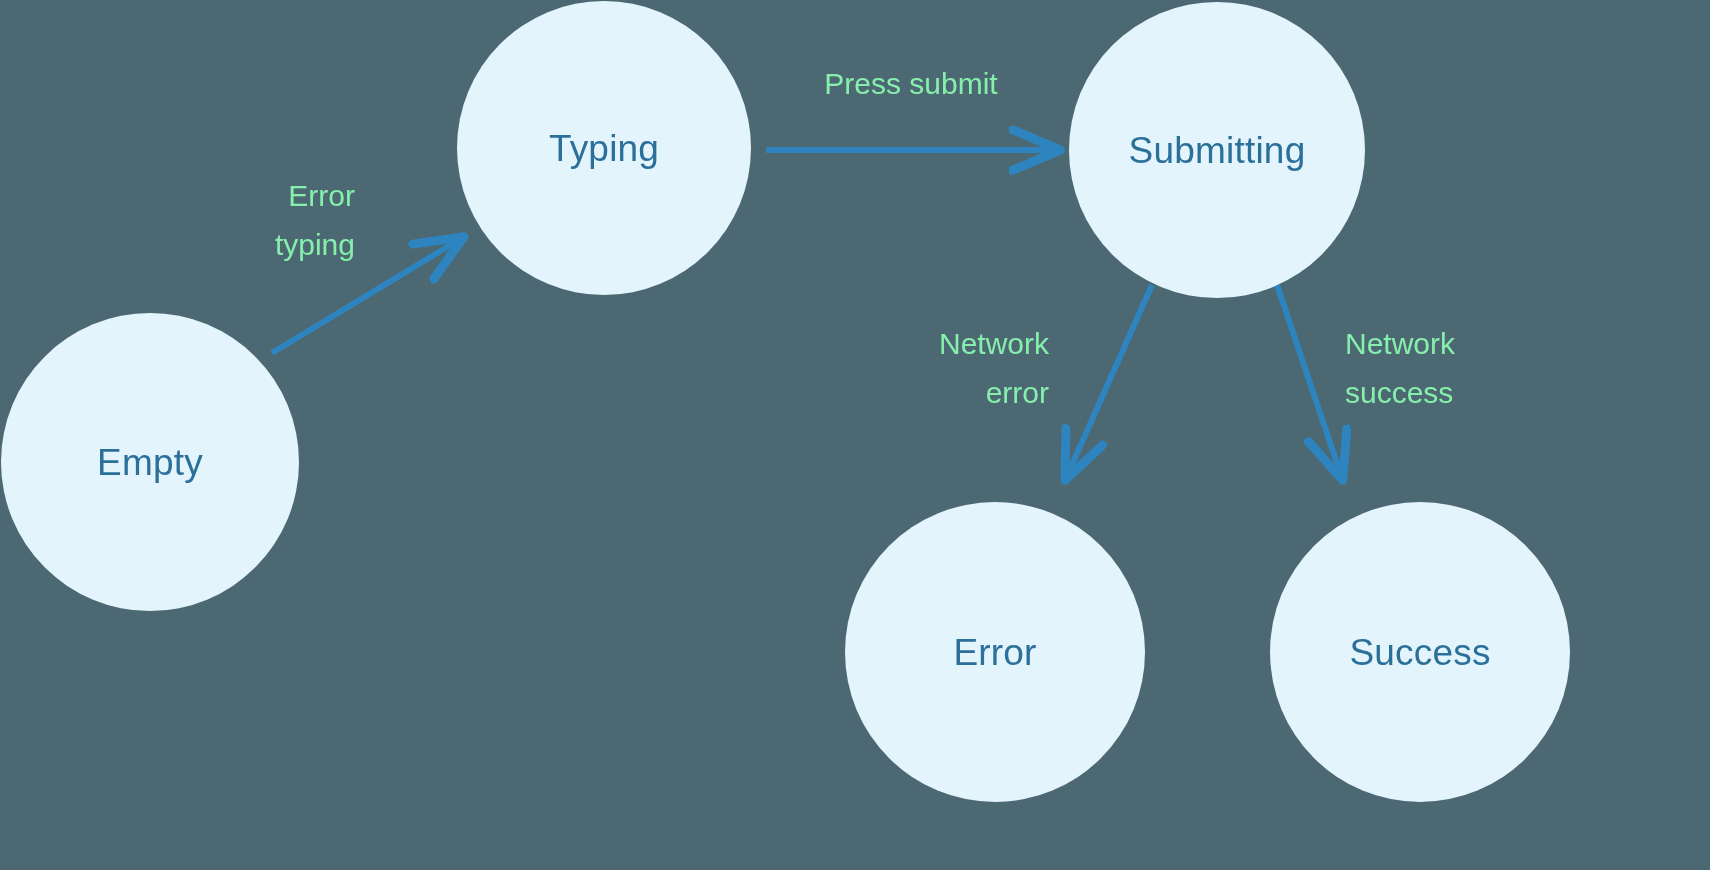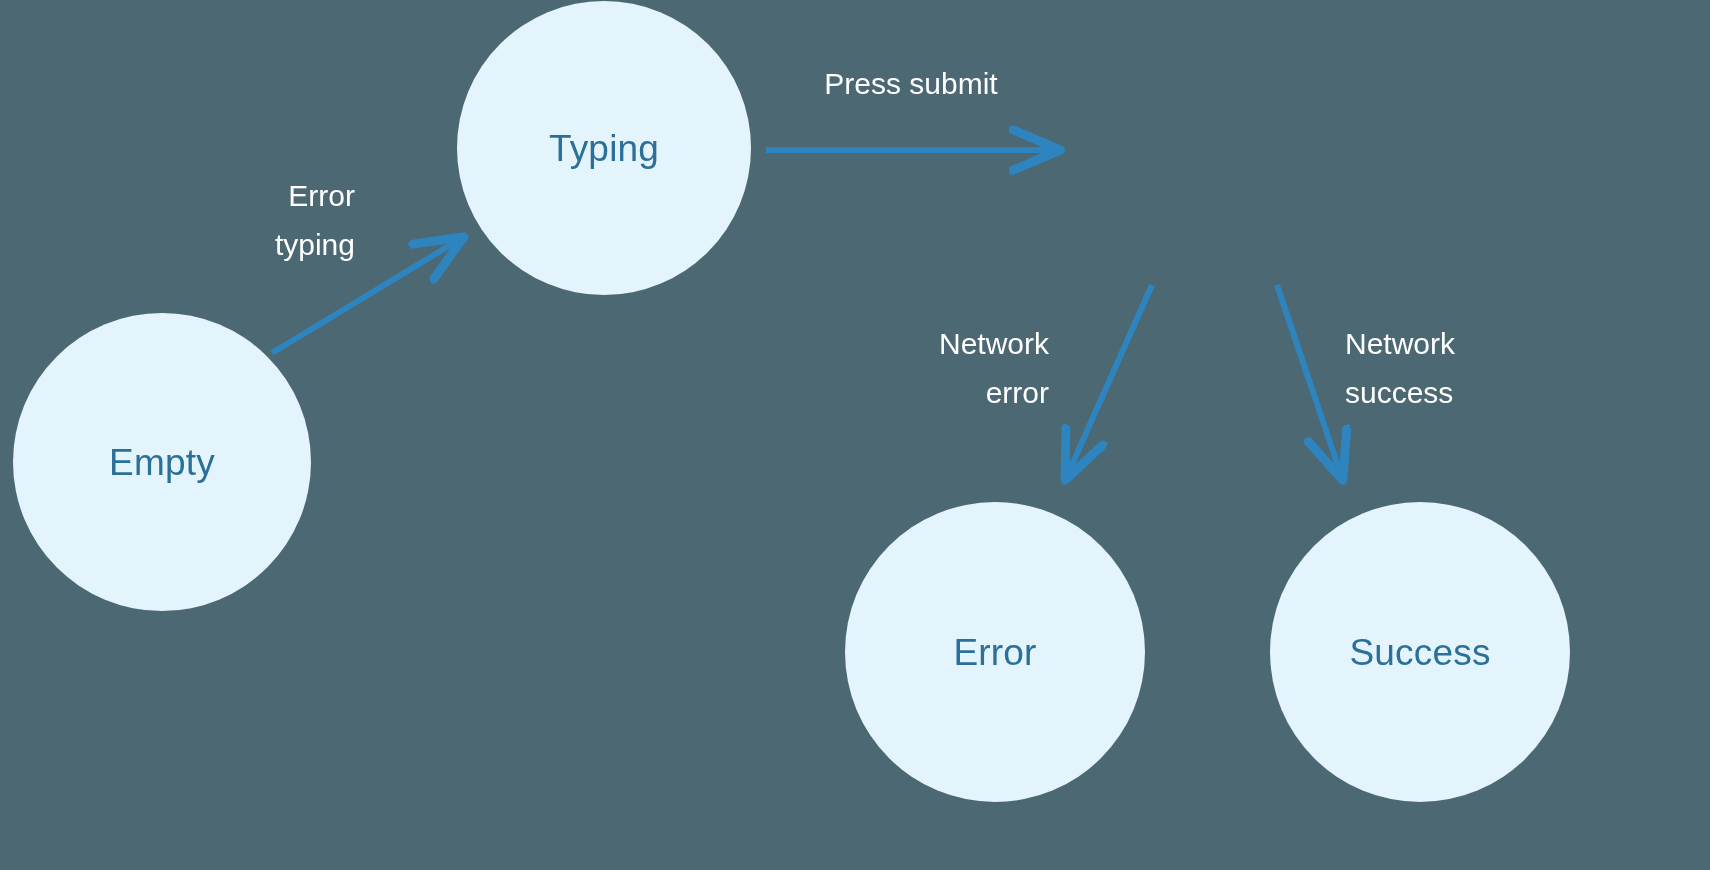--- a/index.html
+++ b/index.html
@@ -36,21 +36,21 @@
   .state-node-label {
     color: #2b7099;
     font-size: 37px;
     font-family: "Liberation Sans", sans-serif;
     letter-spacing: 0.2px;
     line-height: 1;
     white-space: nowrap;
   }
   .edge-label {
     position: absolute;
-    color: #ffffff;
+    color: #86efac;
     font-size: 30px;
     font-family: "Liberation Sans", sans-serif;
     line-height: 1.62;
     white-space: pre-line;
   }
   .edge-label.align-left  { text-align: left; }
   .edge-label.align-right { text-align: right; }
   .edge-label.align-center{ text-align: center; }
 </style>
 </head>
@@ -67,28 +67,31 @@
 
     <line x1="272" y1="353" x2="462" y2="238" stroke="#2d84be" stroke-width="6" marker-end="url(#arrowhead)"></line>
 
     <line x1="766" y1="150" x2="1058" y2="150" stroke="#2d84be" stroke-width="6" marker-end="url(#arrowhead)"></line>
 
     <line x1="1152" y1="285" x2="1066" y2="478" stroke="#2d84be" stroke-width="6" marker-end="url(#arrowhead)"></line>
 
     <line x1="1277" y1="285" x2="1342" y2="478" stroke="#2d84be" stroke-width="6" marker-end="url(#arrowhead)"></line>
   </svg>
 
-  <div class="state-node" style="left:1px; top:313px; width:298px; height:298px;margin-left:12px;">
+  <div class="state-node" style="left:1px; top:313px; width:298px; height:298px;">
     <span class="state-node-label">Empty</span>
   </div>
 
   <div class="state-node" style="left:457px; top:1px; width:294px; height:294px;">
     <span class="state-node-label">Typing</span>
   </div>
 
+  <div class="state-node" style="left:1069px; top:2px; width:296px; height:296px;">
+    <span class="state-node-label">Submitting</span>
+  </div>
 
   <div class="state-node" style="left:845px; top:502px; width:300px; height:300px;">
     <span class="state-node-label">Error</span>
   </div>
 
   <div class="state-node" style="left:1270px; top:502px; width:300px; height:300px;">
     <span class="state-node-label">Success</span>
   </div>
 
   <div class="edge-label align-right" style="left:205px; top:172px; width:150px;">Error

